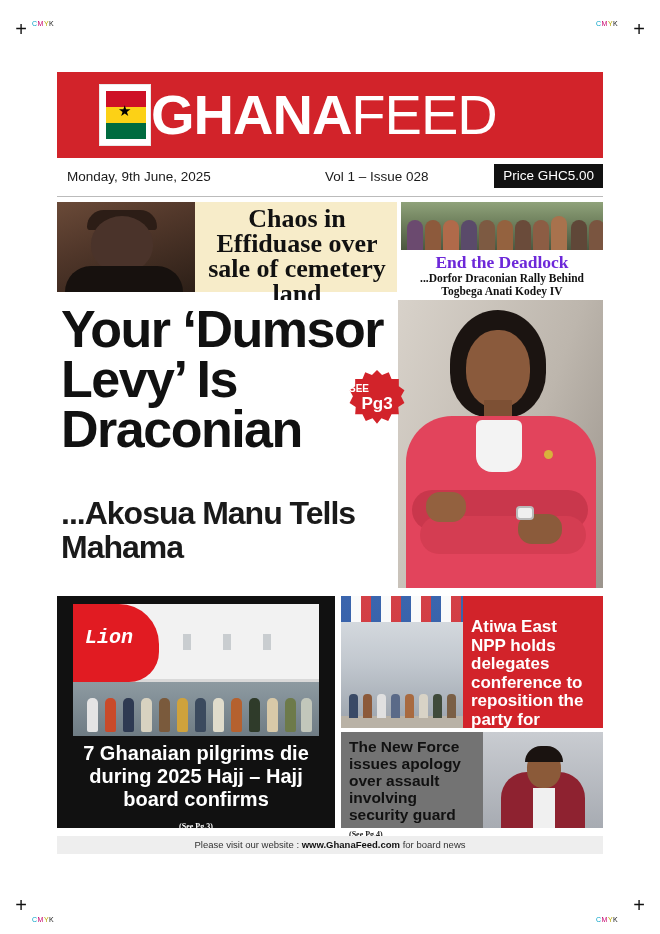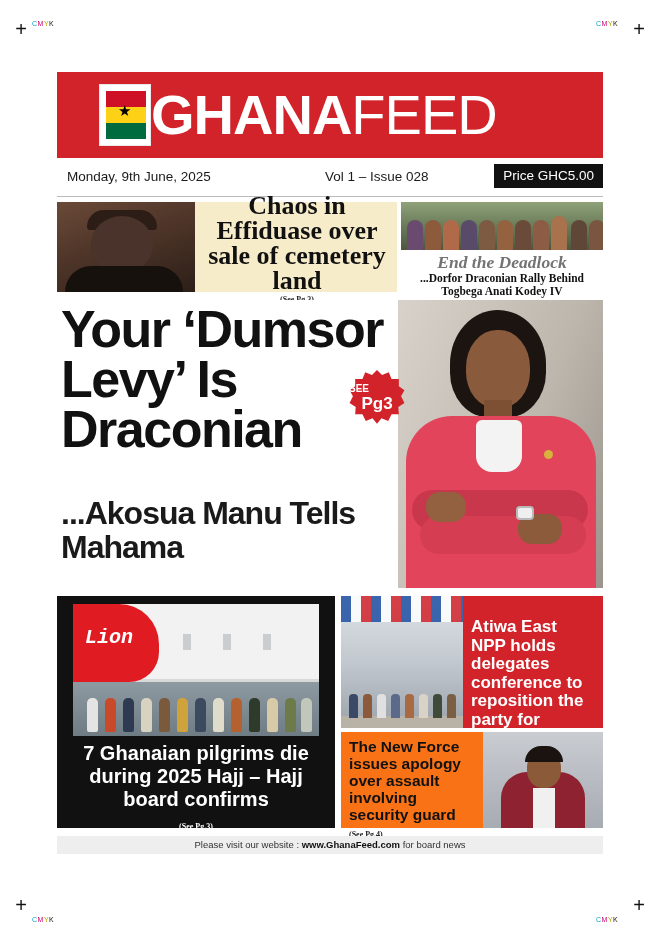--- a/index.html
+++ b/index.html
@@ -129,21 +129,21 @@
     background: #17110e;
   }
   .top-left .photo .hat {
     position: absolute; left: 30px; top: 8px;
     width: 70px; height: 20px; border-radius: 30px 30px 6px 6px;
     background: #2c1d16;
   }
   .top-left .txt {
     flex: 1;
     padding: 4px 6px 2px 8px;
-    display: flex; flex-direction: column; justify-content: center;
+    display: flex; flex-direction: column; justify-content: flex-start;
   }
   .top-left .txt h2 {
     margin: 0;
     font-family: "Liberation Serif", serif;
     font-weight: bold;
     font-size: 26px;
     line-height: 25px;
     color: #111;
     text-align: center;
   }
@@ -167,21 +167,21 @@
   .top-right .photo .p {
     position: absolute; bottom: 0; width: 16px; height: 30px;
     border-radius: 8px 8px 0 0;
   }
   .top-right .txt {
     padding: 2px 4px 0 4px; text-align: center;
   }
   .top-right .txt h3 {
     margin: 1px 0 0 0;
     font-family: "Liberation Serif", serif;
-    font-weight: bold; font-size: 17.5px; line-height: 18px; color: #737373; font-style: italic;
+    font-weight: bold; font-size: 17.5px; line-height: 18px; color: #6d28d9;
   }
   .top-right .txt .sub {
     font-family: "Liberation Serif", serif;
     font-weight: bold; font-size: 11.5px; line-height: 12.5px; color: #111;
     margin-top: 1px;
   }
 
   
   .lead {
     position: absolute; left: 9px; top: 228px;
@@ -346,21 +346,21 @@
     margin: 0;
     font-family: "Liberation Sans", sans-serif;
     font-weight: bold; font-size: 17px; line-height: 18.5px;
   }
   .atiwa .seepg3 { text-align: right; font-size: 8px; font-family: "Liberation Serif", serif; font-weight: bold; margin-top: 4px; }
 
   
   .force {
     position: absolute; left: 293px; top: 660px;
     width: 262px; height: 96px;
-    background: #f97316;
+    background: #737373;
     display: flex;
   }
   .force .txt { width: 142px; padding: 6px 4px 0 8px; }
   .force .txt h3 {
     margin: 0;
     font-family: "Liberation Sans", sans-serif;
     font-weight: bold; font-size: 15.5px; line-height: 17px; color: #111;
   }
   .force .seepg4 { font-size: 8px; font-family: "Liberation Serif", serif; font-weight: bold; color: #222; margin-top: 7px; }
   .force .photo {

